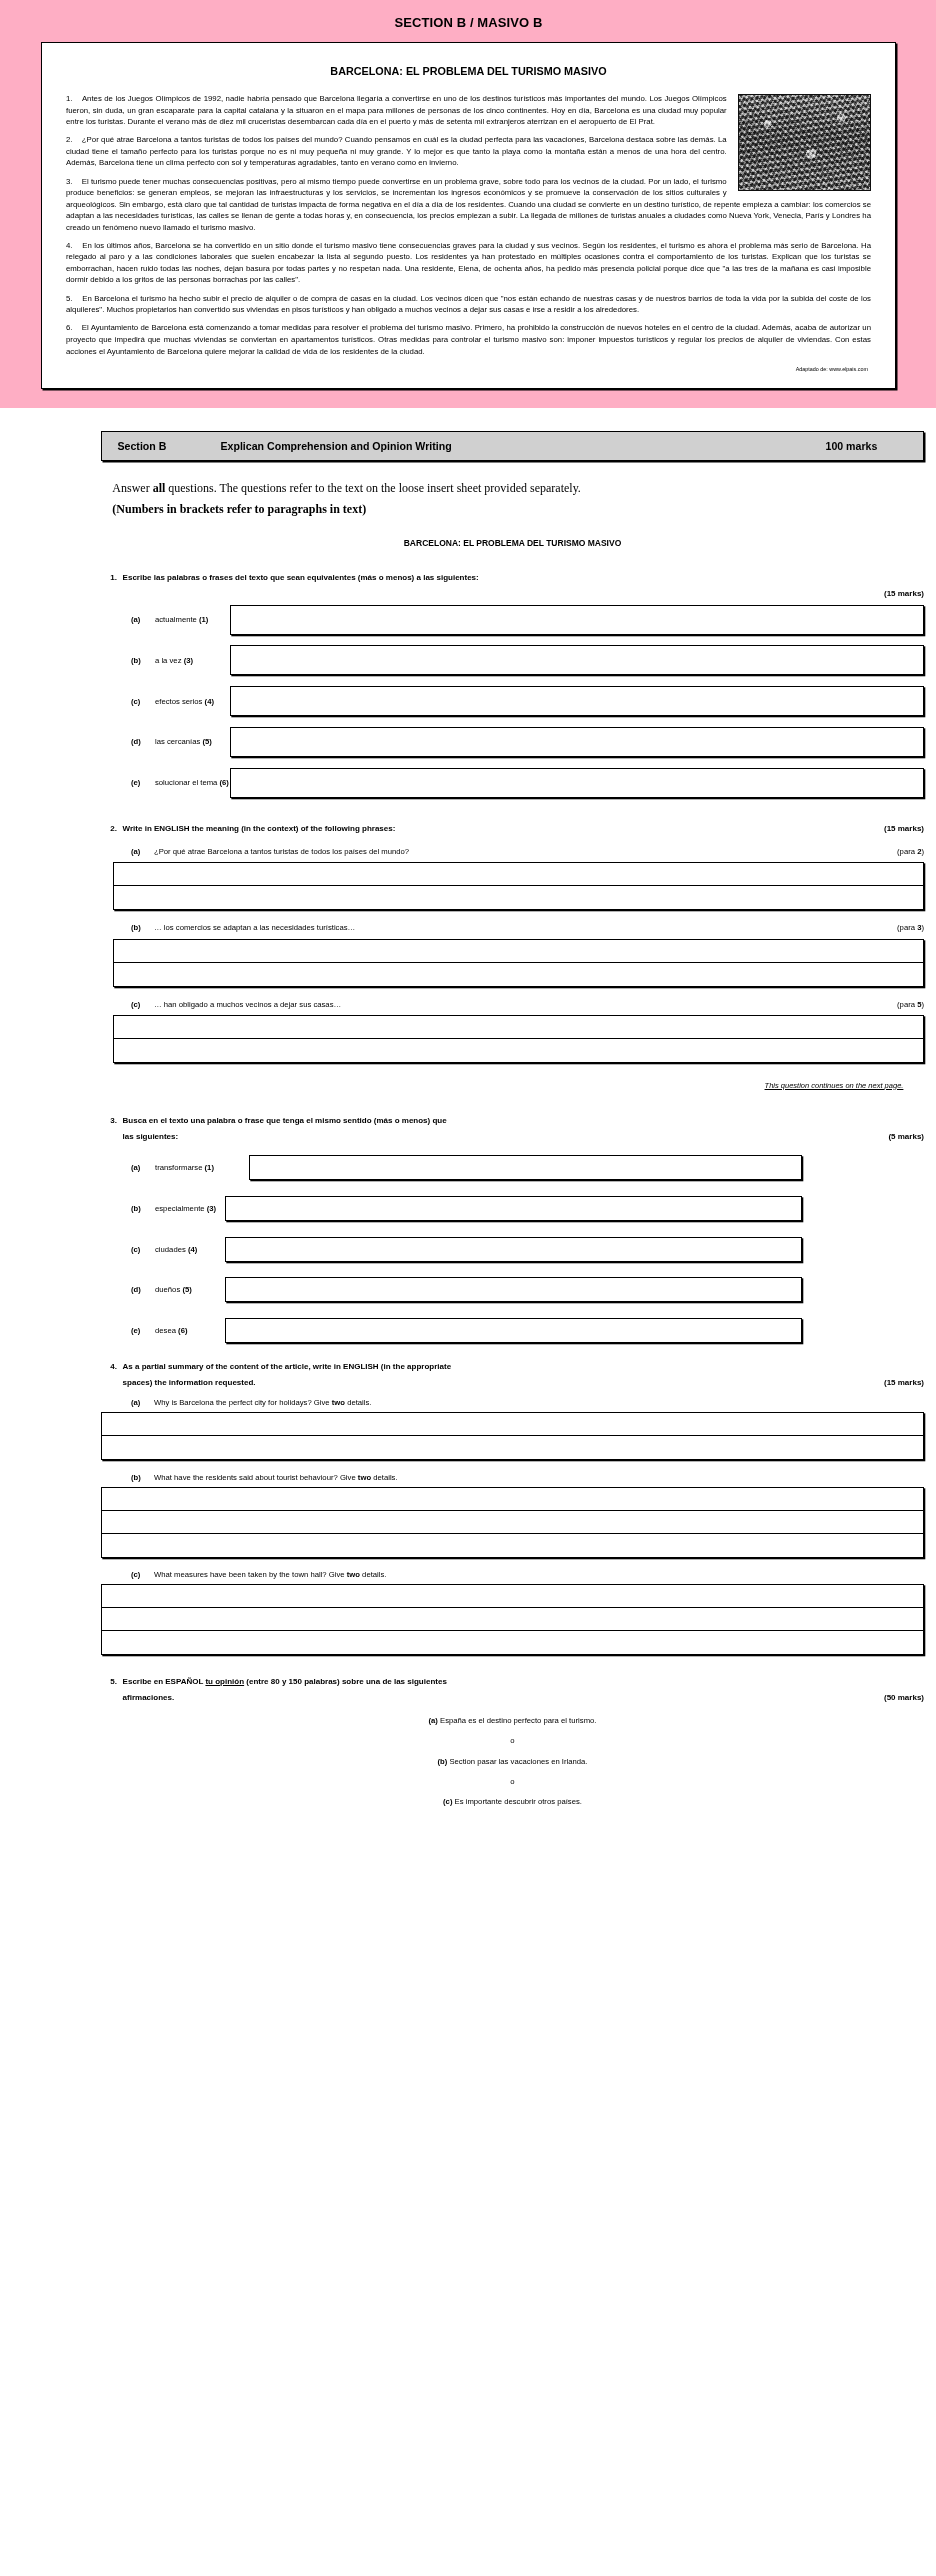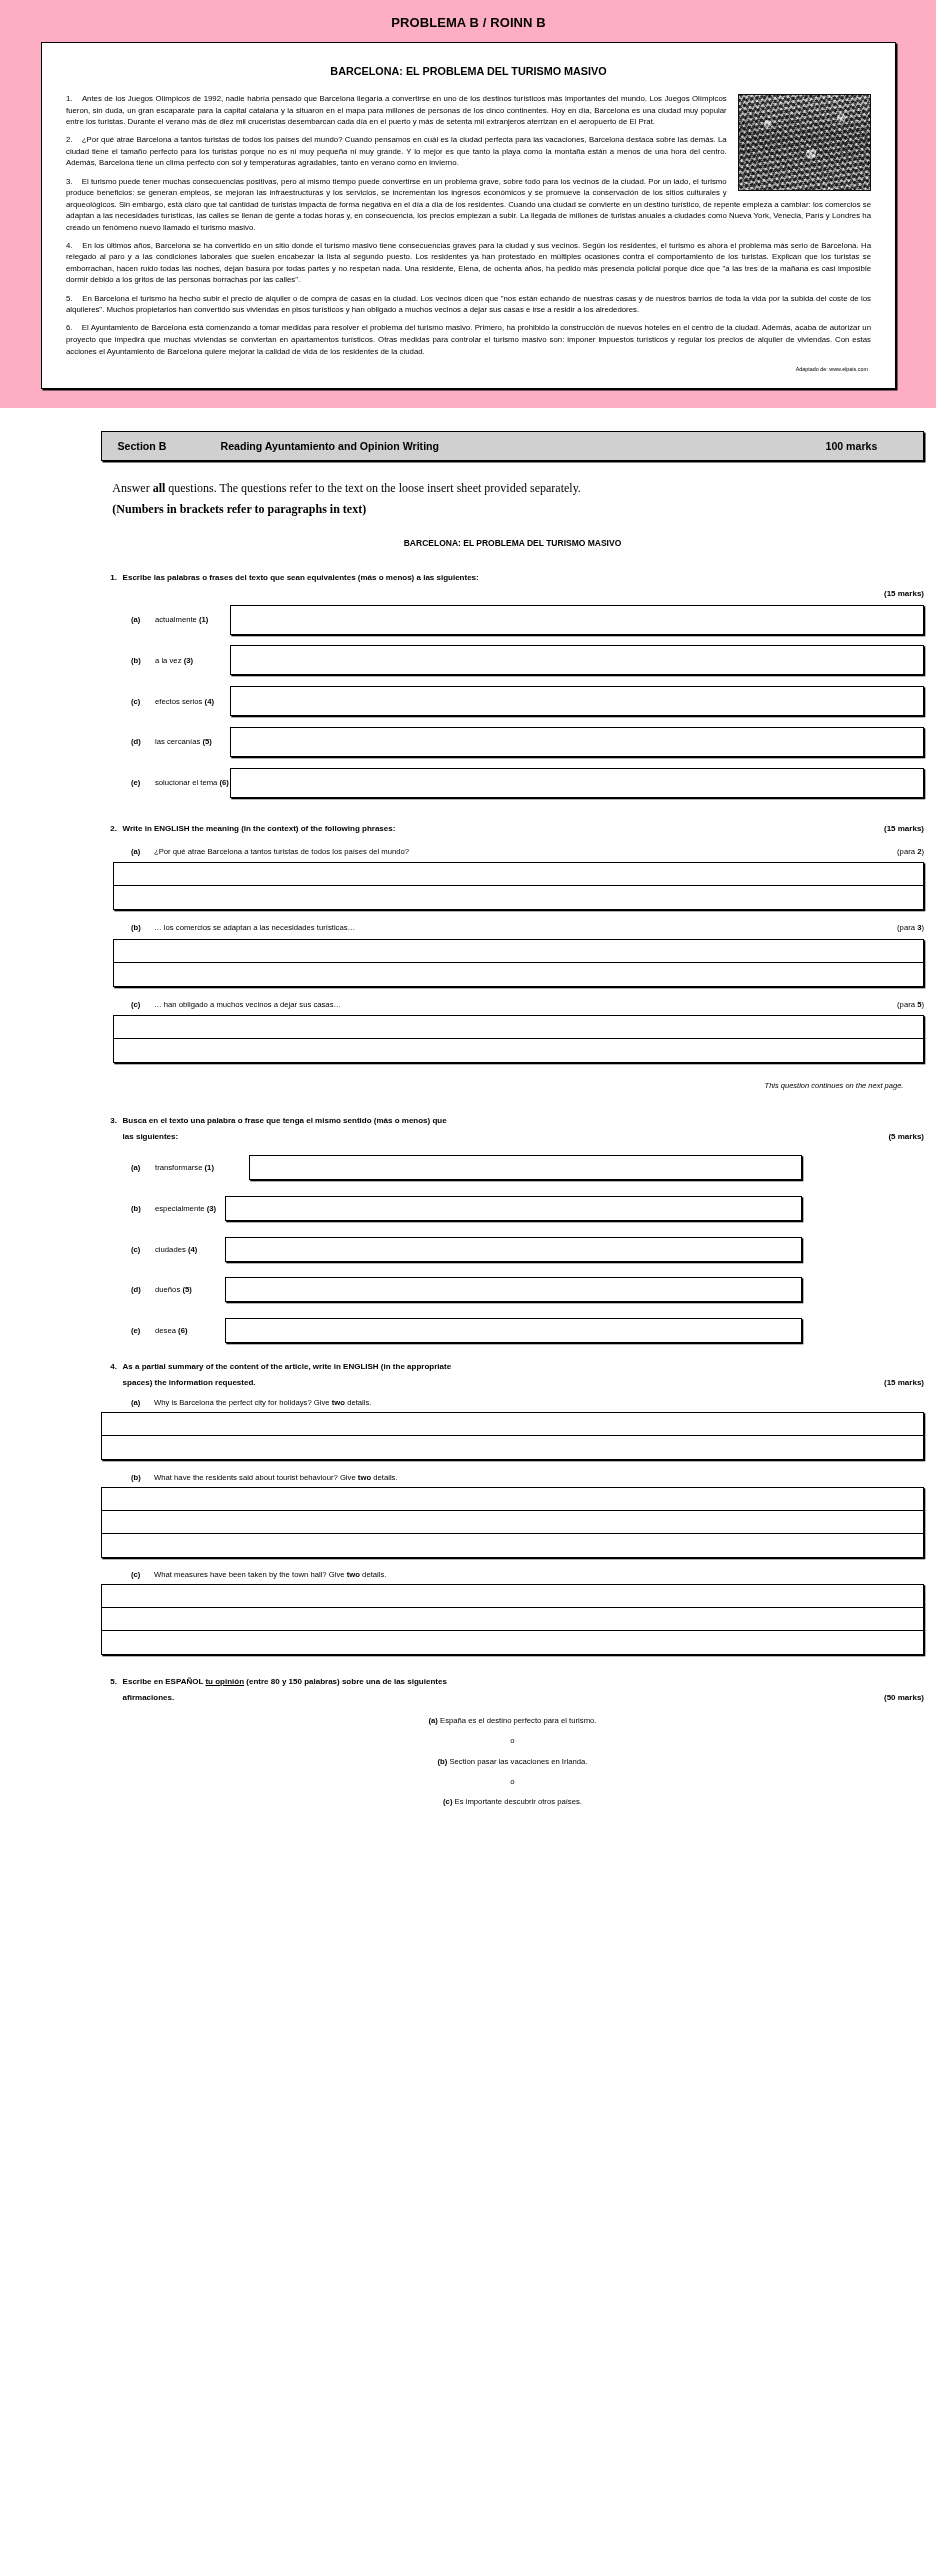--- a/index.html
+++ b/index.html
@@ -158,20 +158,21 @@
     margin-left: 12.4px;
   }
   .wide-box .line { height: 23px; border-bottom: 0.7px solid #000; }
   .wide-box .line:last-child { border-bottom: none; }
 
   .continues {
     text-align: right;
     font-style: italic;
     font-size: 7.5px;
     margin: 17.5px 20.6px 25px 0;
+    text-decoration: underline;
   }
 
   .q4-part { margin: 0 0 12.4px 0; }
   .q4-prompt {
     display: flex;
     font-size: 7.7px;
     padding-left: 30px;
     margin-bottom: 5.2px;
   }
   .q4-prompt .tag { font-weight: bold; width: 23px; flex: 0 0 23px; }
@@ -188,21 +189,21 @@
     text-align: center;
     font-size: 7.7px;
     margin: 11.3px 0;
   }
 </style>
 </head>
 <body>
 
 <div class="insert-page">
 
-  <div class="insert-title">PROBLEMA B / ROINN B</div>
+  <div class="insert-title">SECTION B / MASIVO B</div>
 
   <div class="article-box">
 
     <div class="article-heading">BARCELONA: EL PROBLEMA DEL TURISMO MASIVO</div>
 
     <div class="article-body">
       <div class="photo"></div>
 
       <p class="para">
         <span class="num">1.</span>
@@ -242,21 +243,21 @@
     </div>
 
     <div class="source">Adaptado de: www.elpais.com</div>
   </div>
 </div>
 
 <div class="qpaper">
 
   <div class="section-bar">
     <span class="sb-label">Section B</span>
-    <span class="sb-title">Reading Ayuntamiento and Opinion Writing</span>
+    <span class="sb-title">Explican Comprehension and Opinion Writing</span>
     <span class="sb-marks">100 marks</span>
   </div>
 
   <div class="instructions">
     <div class="instr-line">
       <span>Answer </span><b>all</b><span> questions. The questions refer to the text on the loose insert sheet provided separately.</span>
     </div>
     <div class="instr-line">
       <b>(Numbers in brackets refer to paragraphs in text)</b>
     </div>

